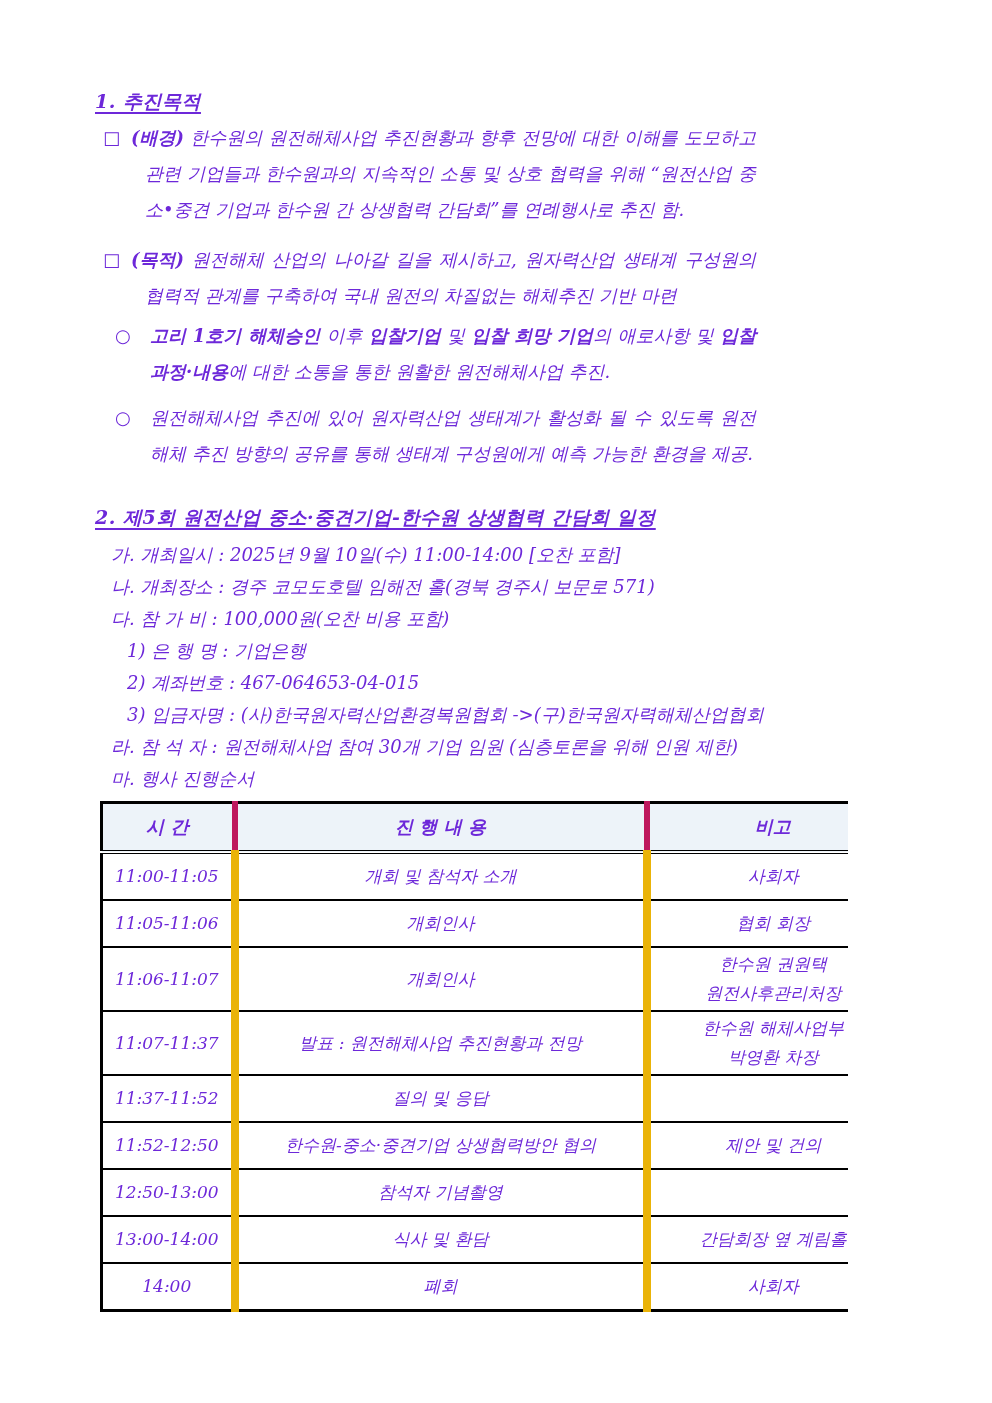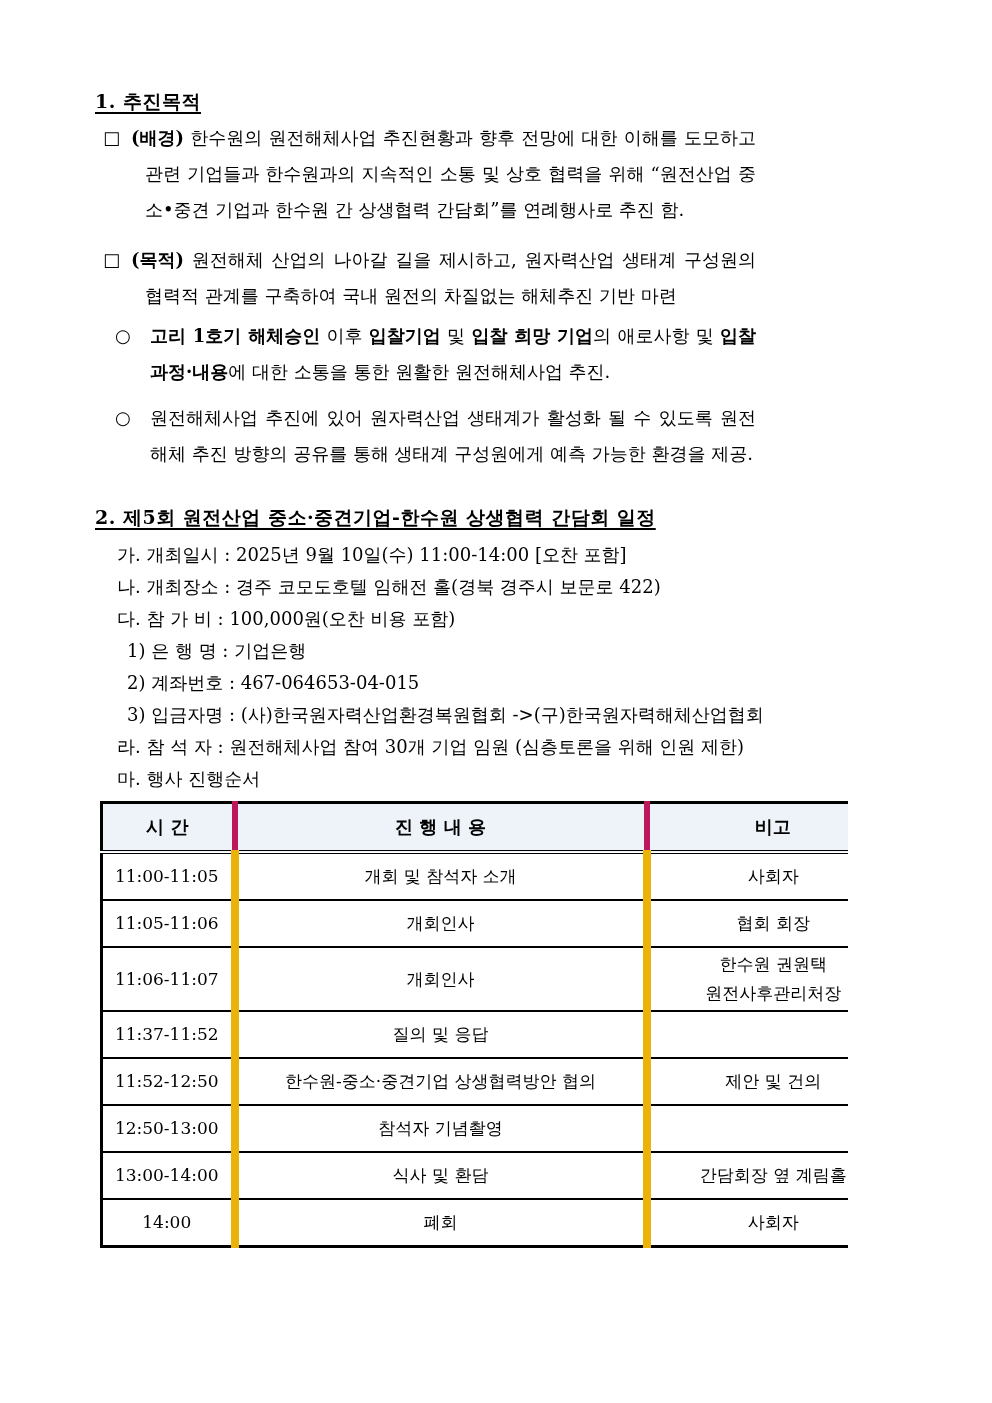--- a/index.html
+++ b/index.html
@@ -1,24 +1,25 @@
 <!DOCTYPE html>
 <html><head>
 <meta charset="utf-8">
 <style>
   html,body{margin:0;padding:0;background:#ffffff;}
   .page{
     position:relative;
     width:848px;height:1403px;
     background:#ffffff;
-    color:#000000;
+    color:#6d28d9;
     font-family:"DejaVu Serif","Liberation Serif",serif;
     box-sizing:border-box;
     padding:88px 92px 0 95px;
     overflow:hidden;
+    font-style:italic;
   }
   
   .sec-heading{
     margin:0;
     font-size:19px;
     font-weight:bold;
     line-height:26px;
     letter-spacing:0.5px;
   }
   .sec-heading .ul{
@@ -49,21 +50,21 @@
   .mb-big{margin-bottom:15px;}
   .sec1-heading{margin-bottom:6px;}
   .sec2-heading{margin-top:32px;margin-bottom:9px;}
   
   .info-list{
     font-size:18px;
     line-height:32px;
     margin:0 0 6px 0;
   }
   .info-line{white-space:nowrap;}
-  .info-line.lv0{margin-left:22px;}
+  .info-line.lv0{margin-left:16px;}
   .info-line.lv1{margin-left:32px;}
   
   table.schedule{
     border-collapse:collapse;
     table-layout:fixed;
     width:796px;
     margin-left:5px;
     border:3px solid #000000;
     font-size:17px;
     padding-left:21px;
@@ -118,21 +119,21 @@
 
   <div class="para ci mb-big">
     <span class="bullet">○</span>
     <span><span>원전해체사업 추진에 있어 원자력산업 생태계가 활성화 될 수 있도록 원전해체 추진 방향의 공유를 통해 생태계 구성원에게 예측 가능한 환경을 제공.</span></span>
   </div>
 
   <h2 class="sec-heading sec2-heading"><span class="ul">2. 제5회 원전산업 중소·중견기업-한수원 상생협력 간담회 일정</span></h2>
 
   <div class="info-list">
       <div class="info-line lv0">가. 개최일시 : 2025년 9월 10일(수) 11:00-14:00 [오찬 포함]</div>
-      <div class="info-line lv0">나. 개최장소 : 경주 코모도호텔 임해전 홀(경북 경주시 보문로 422)</div>
+      <div class="info-line lv0">나. 개최장소 : 경주 코모도호텔 임해전 홀(경북 경주시 보문로 571)</div>
       <div class="info-line lv0">다. 참 가 비 : 100,000원(오찬 비용 포함)</div>
       <div class="info-line lv1">1) 은 행 명 : 기업은행</div>
       <div class="info-line lv1">2) 계좌번호 : 467-064653-04-015</div>
       <div class="info-line lv1">3) 입금자명 : (사)한국원자력산업환경복원협회 -&gt;(구)한국원자력해체산업협회</div>
       <div class="info-line lv0">라. 참 석 자 : 원전해체사업 참여 30개 기업 임원 (심층토론을 위해 인원 제한)</div>
       <div class="info-line lv0">마. 행사 진행순서</div>
     </div>
 
   <table class="schedule">
     <colgroup>
@@ -158,20 +159,26 @@
           <td>개회인사</td>
           <td>협회 회장</td>
         </tr>
         <tr>
           <td>11:06-11:07</td>
           <td>개회인사</td>
           <td>한수원 권원택
 원전사후관리처장</td>
         </tr>
         <tr>
+          <td>11:07-11:37</td>
+          <td>발표 : 원전해체사업 추진현황과 전망</td>
+          <td>한수원 해체사업부
+박영환 차장</td>
+        </tr>
+        <tr>
           <td>11:37-11:52</td>
           <td>질의 및 응답</td>
           <td></td>
         </tr>
         <tr>
           <td>11:52-12:50</td>
           <td>한수원-중소·중견기업 상생협력방안 협의</td>
           <td>제안 및 건의</td>
         </tr>
         <tr>

